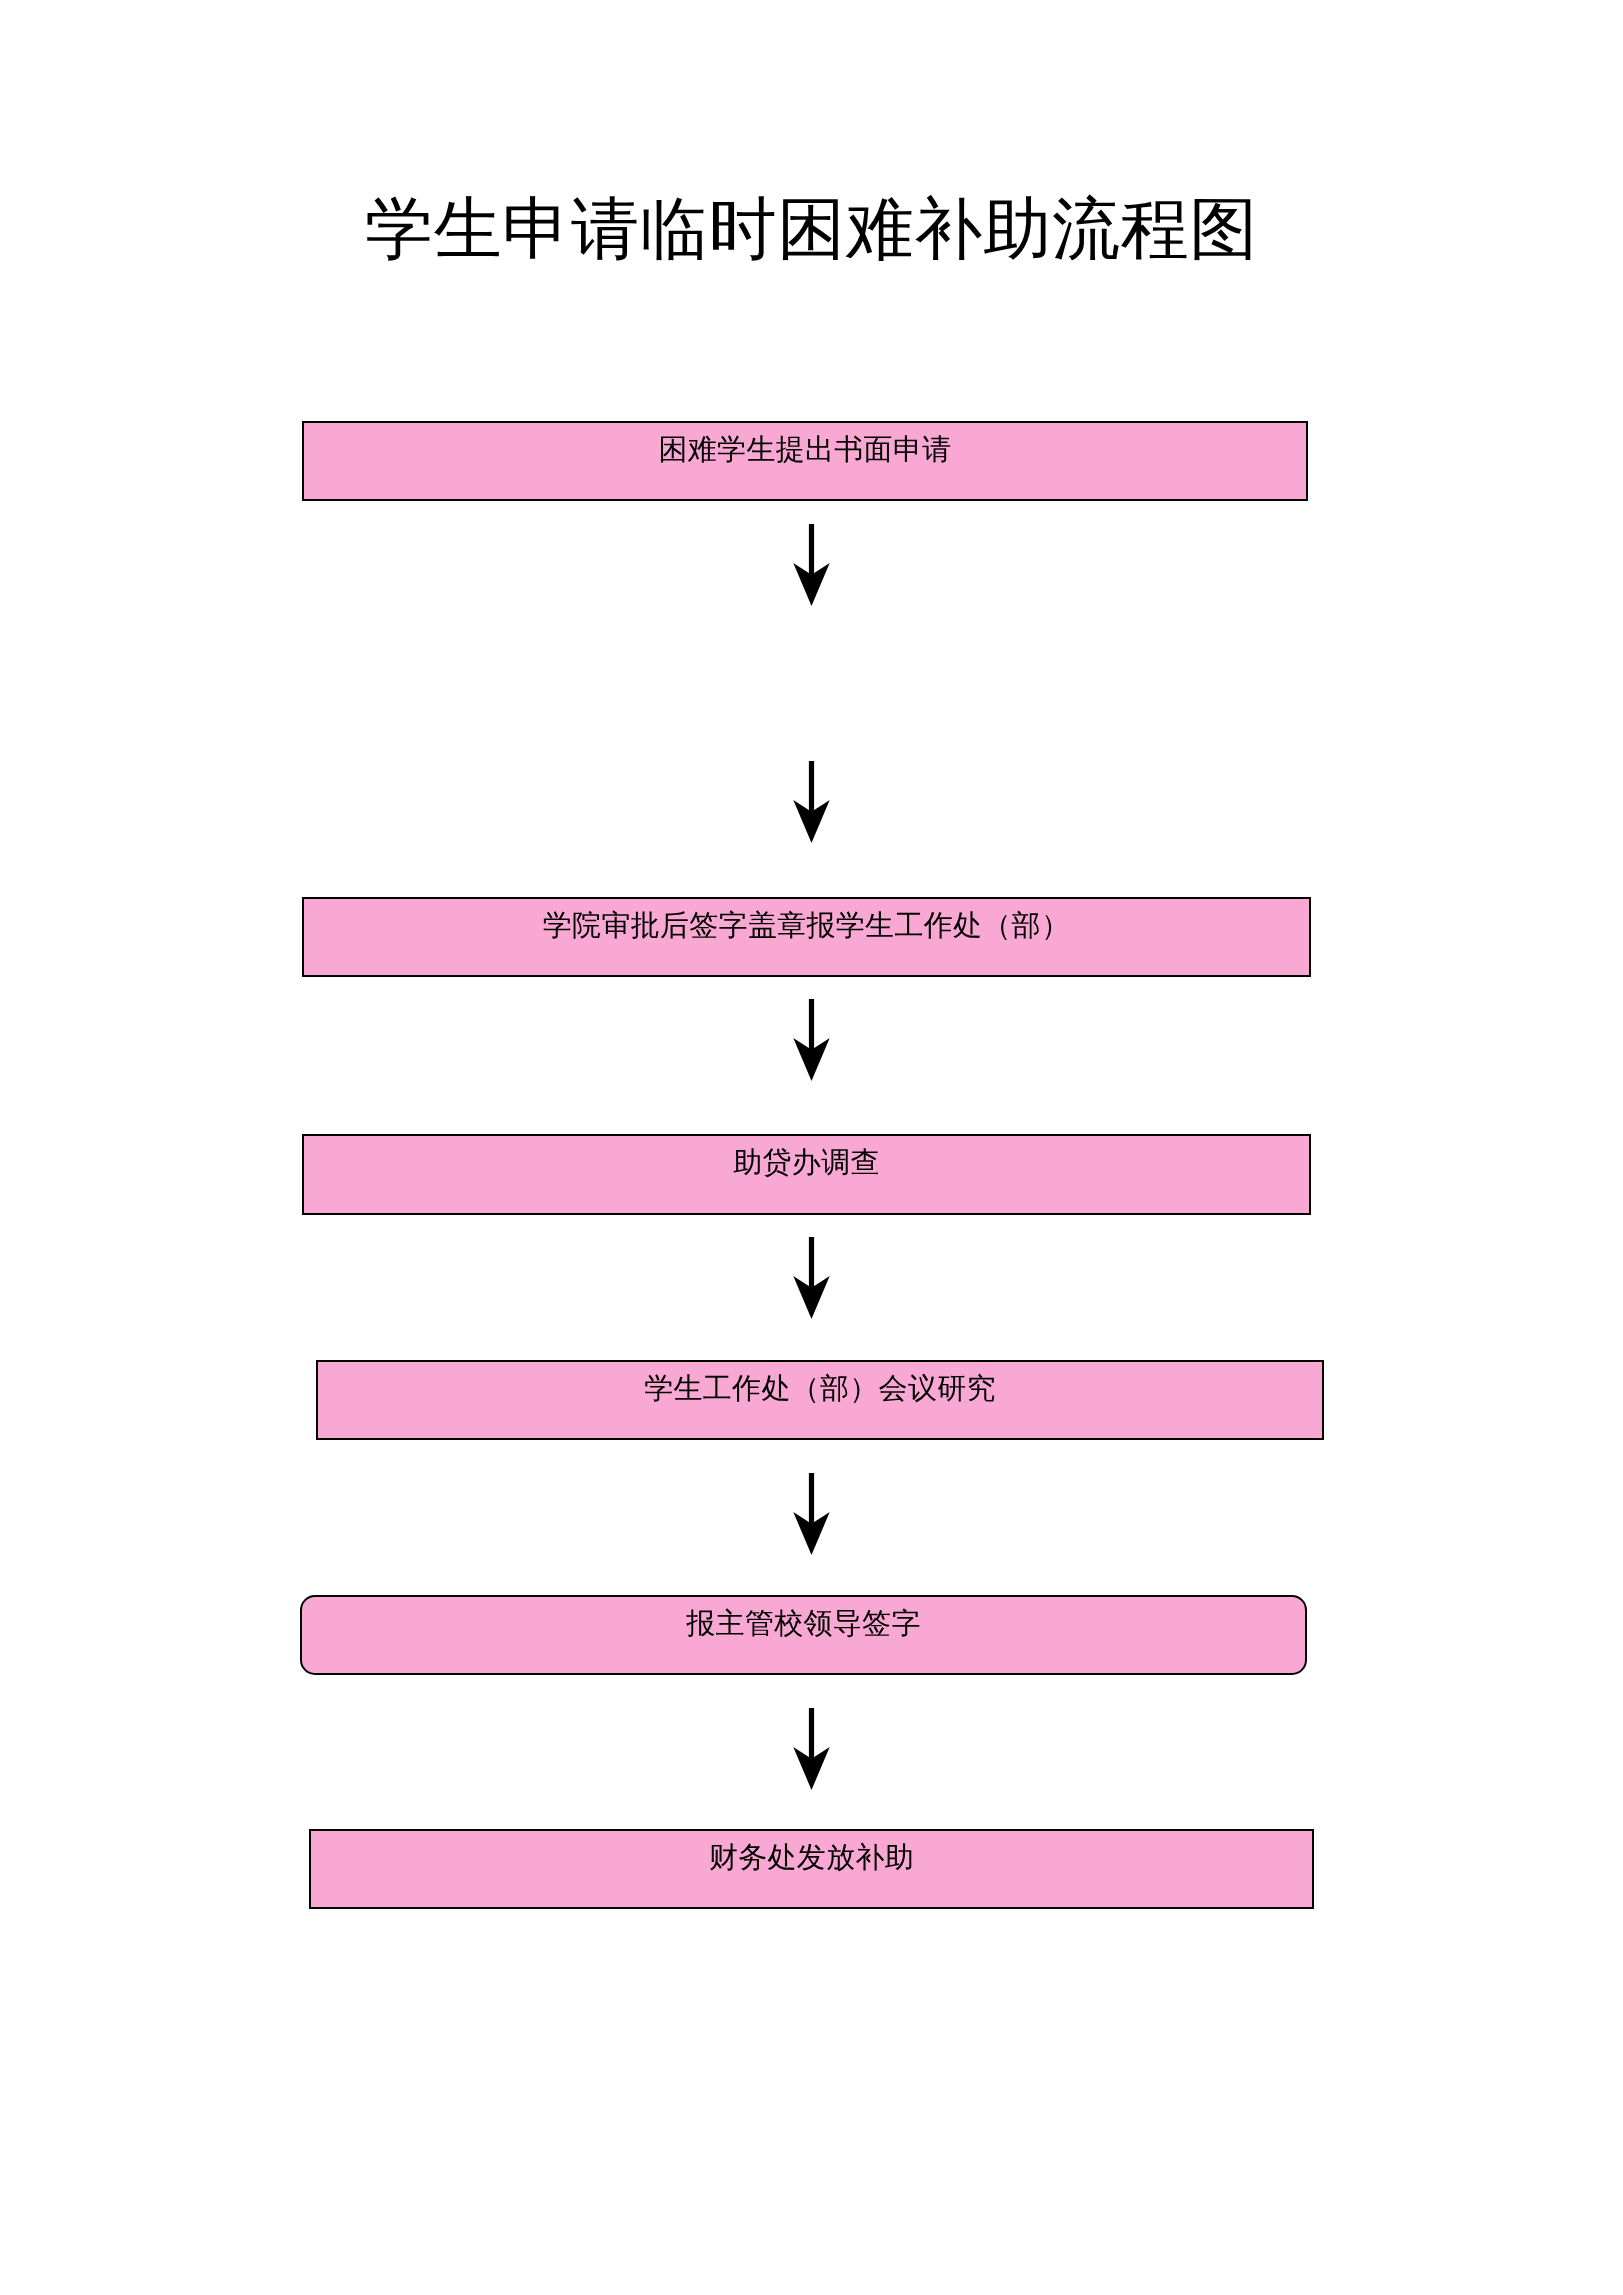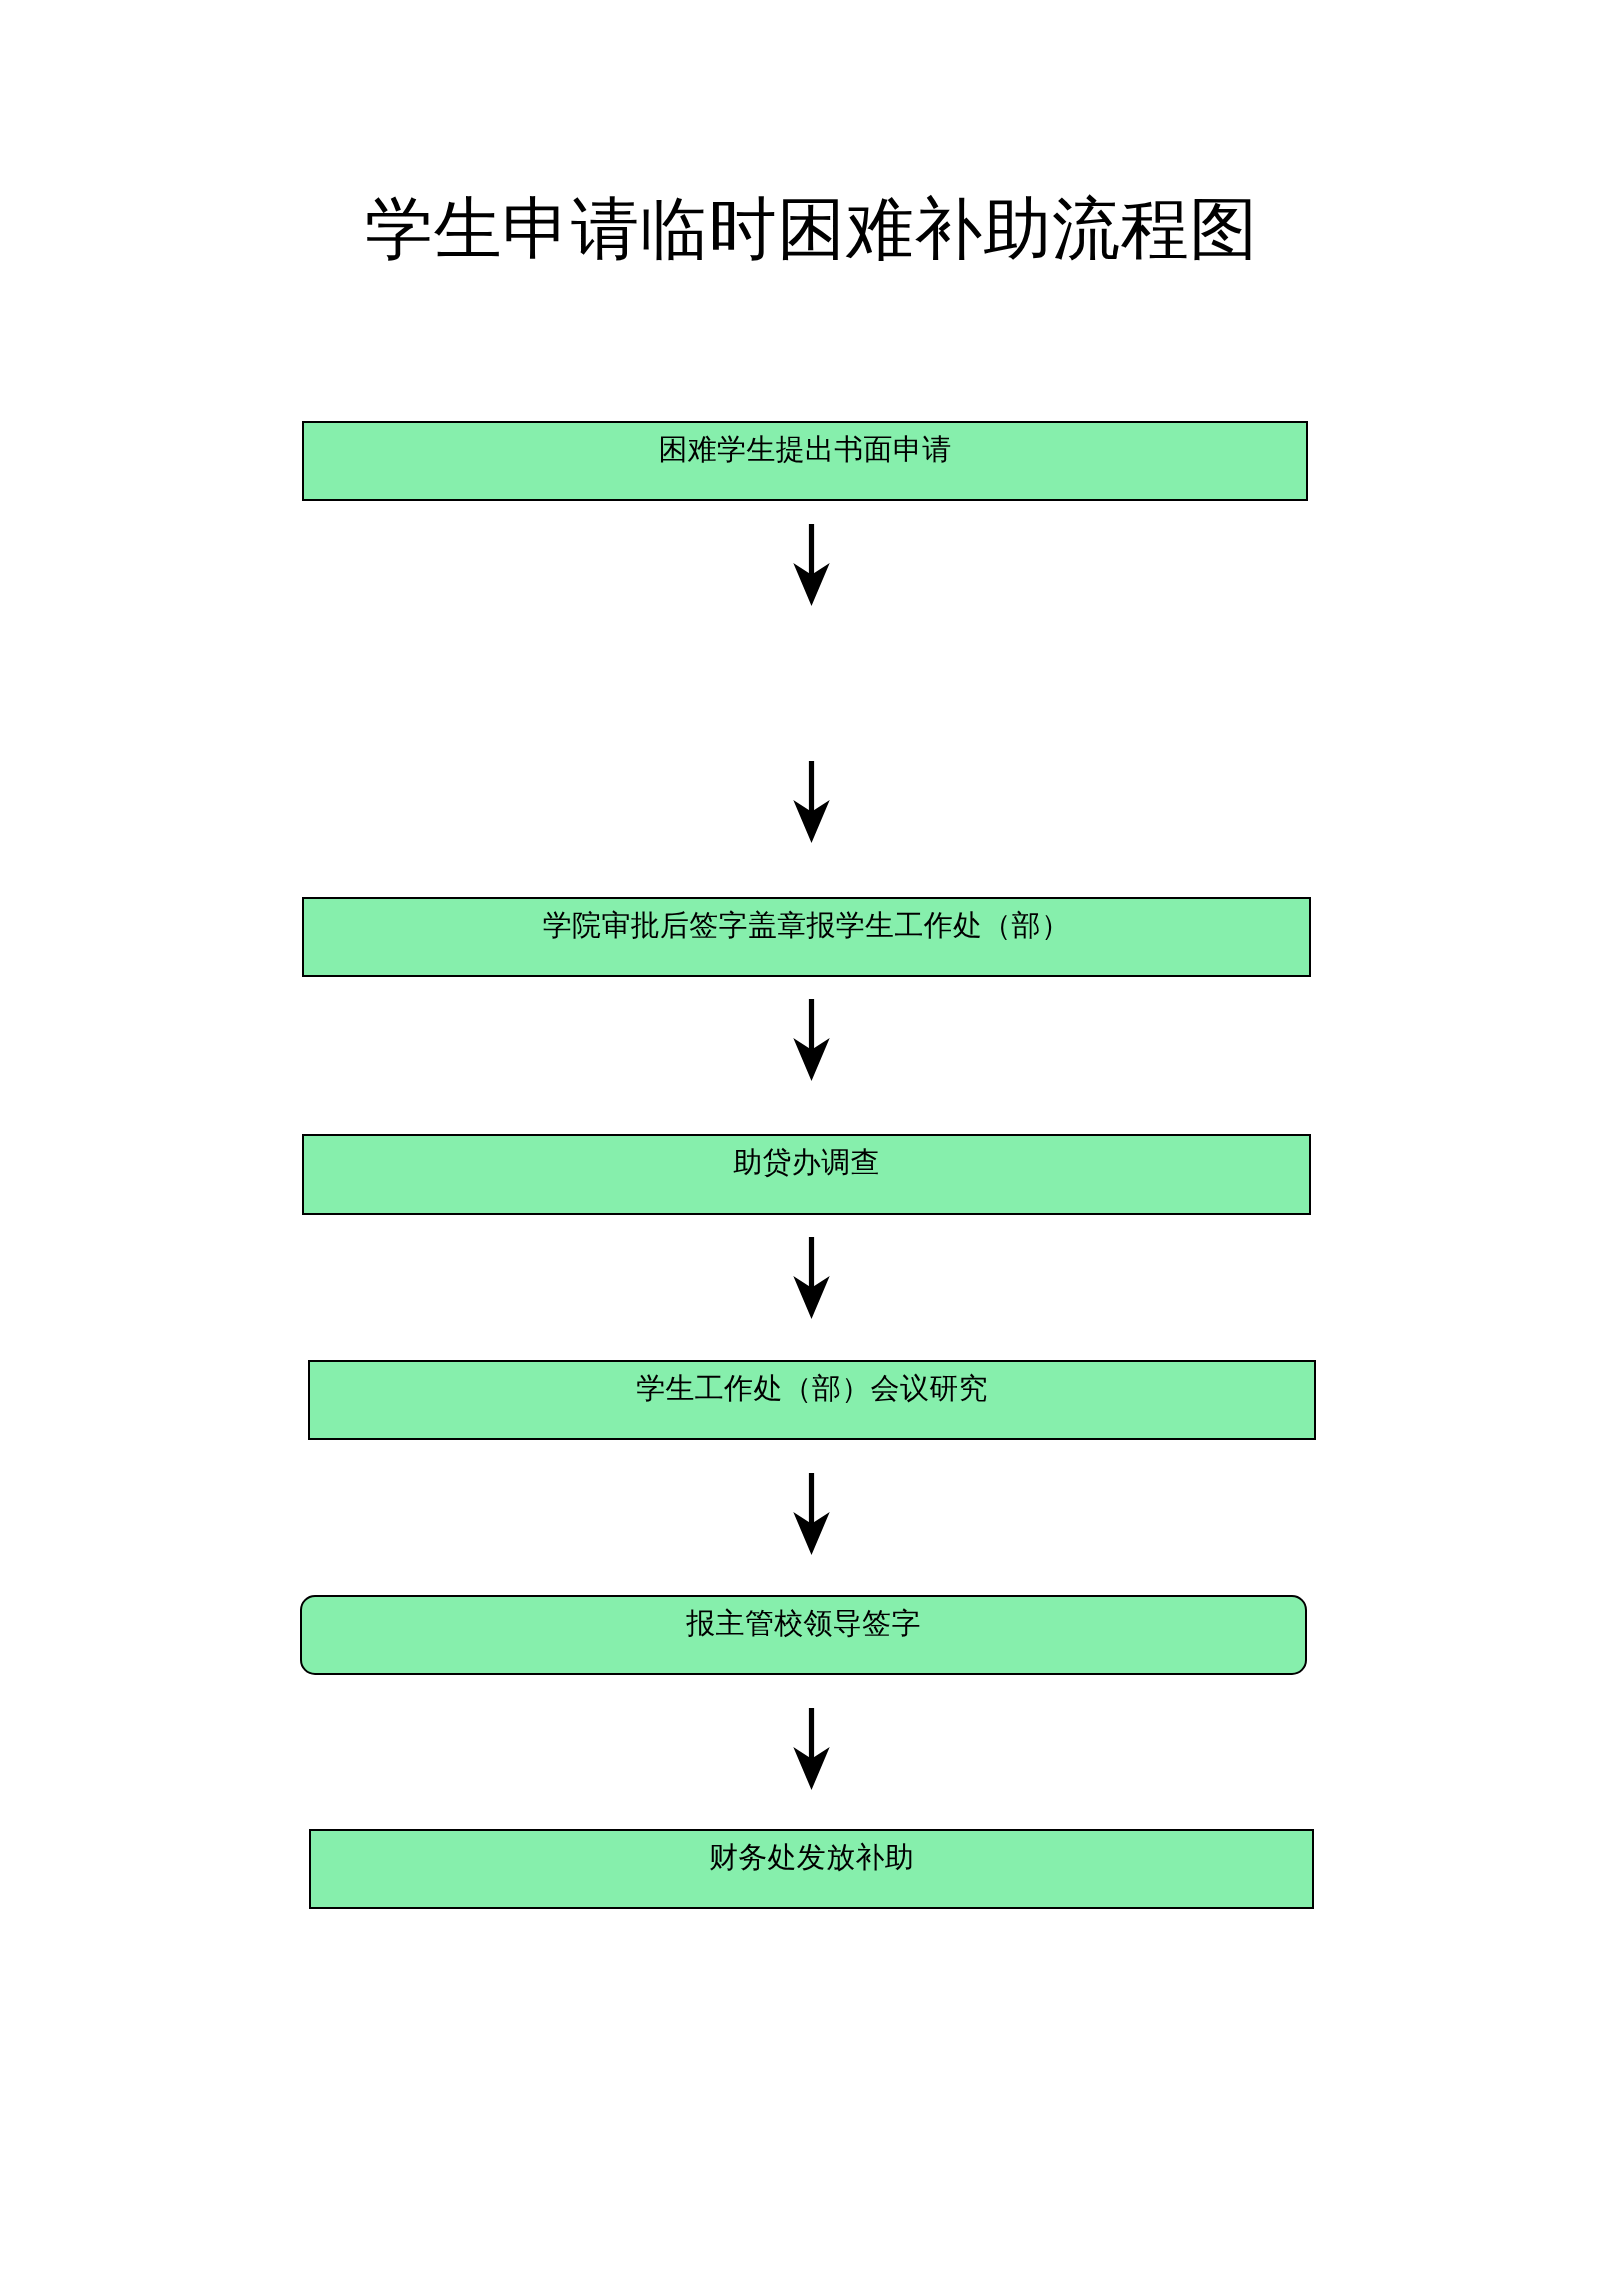--- a/index.html
+++ b/index.html
@@ -33,21 +33,21 @@
     letter-spacing: 0.7px;
     color: #000000;
     white-space: nowrap;
   }
 
   
   .flow-box {
     position: absolute;
     box-sizing: border-box;
     border: 2px solid #000000;
-    background: #86efac;
+    background: #f9a8d4;
   }
   .flow-box-label {
     position: absolute;
     left: 0;
     width: 100%;
     top: 6.5px;
     text-align: center;
     font-family: "Liberation Serif", "DejaVu Serif", serif;
     font-size: 29px;
     line-height: 38px;
@@ -81,21 +81,21 @@
 
 
   <div class="flow-box" id="step-4" style="left: 302px; top: 1134px; width: 1009px; height: 81px;">
     <div class="flow-box-label">助贷办调查</div>
   </div>
 
   <div class="flow-box" id="step-3" style="left: 302px; top: 897px; width: 1009px; height: 80px;">
     <div class="flow-box-label">学院审批后签字盖章报学生工作处（部）</div>
   </div>
 
-  <div class="flow-box" id="step-5" style="left: 308px; top: 1360px; width: 1008px; height: 80px; padding-left: 48px;">
+  <div class="flow-box" id="step-5" style="left: 316px; top: 1360px; width: 1008px; height: 80px; padding-left: 48px;">
     <div class="flow-box-label">学生工作处（部）会议研究</div>
   </div>
 
   <div class="flow-box" id="step-6" style="left: 300px; top: 1595px; width: 1007px; height: 80px; border-radius: 15px;">
     <div class="flow-box-label">报主管校领导签字</div>
   </div>
 
   <div class="flow-box" id="step-7" style="left: 309px; top: 1829px; width: 1005px; height: 80px; padding-left: 31px;">
     <div class="flow-box-label">财务处发放补助</div>
   </div>

